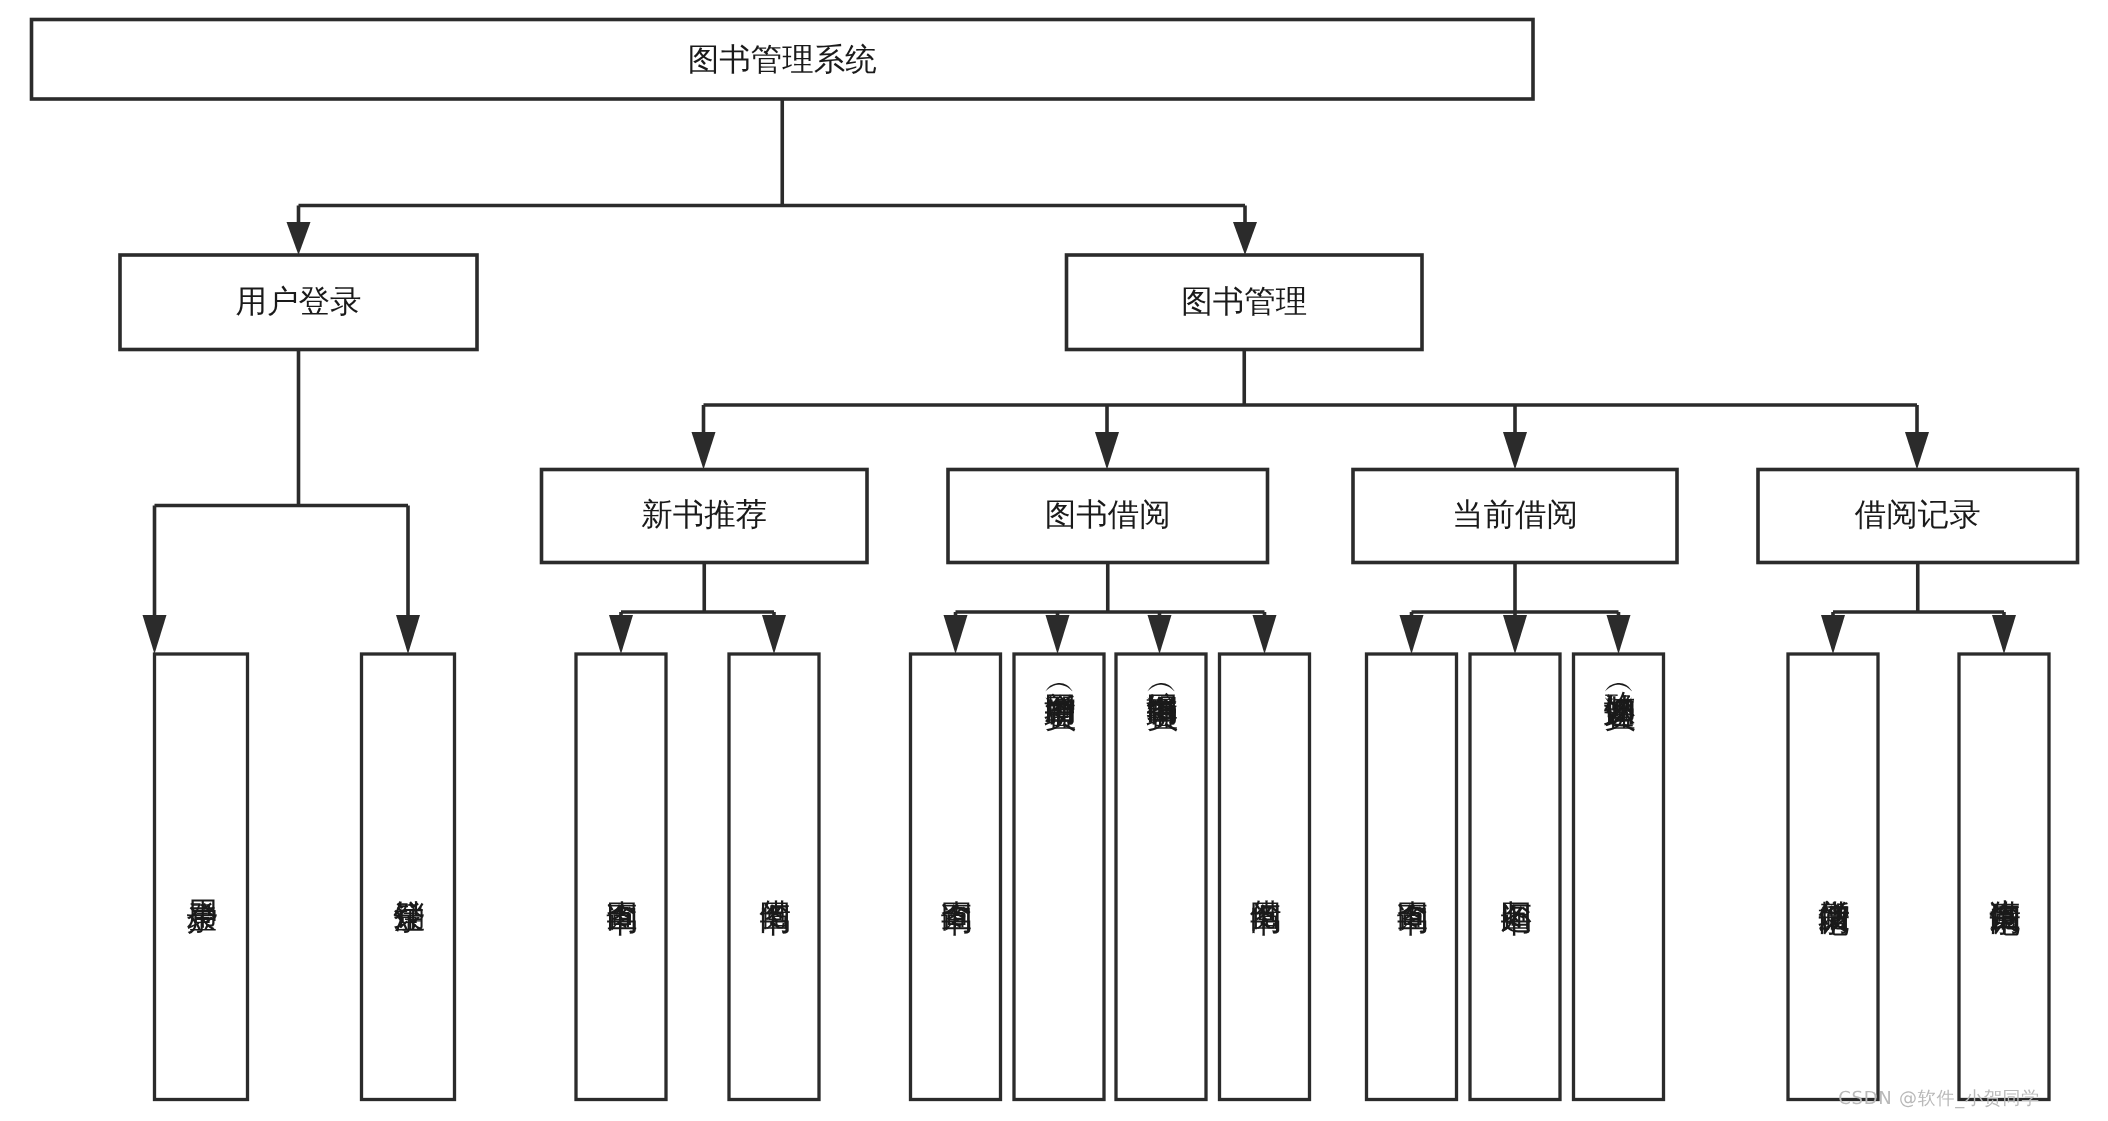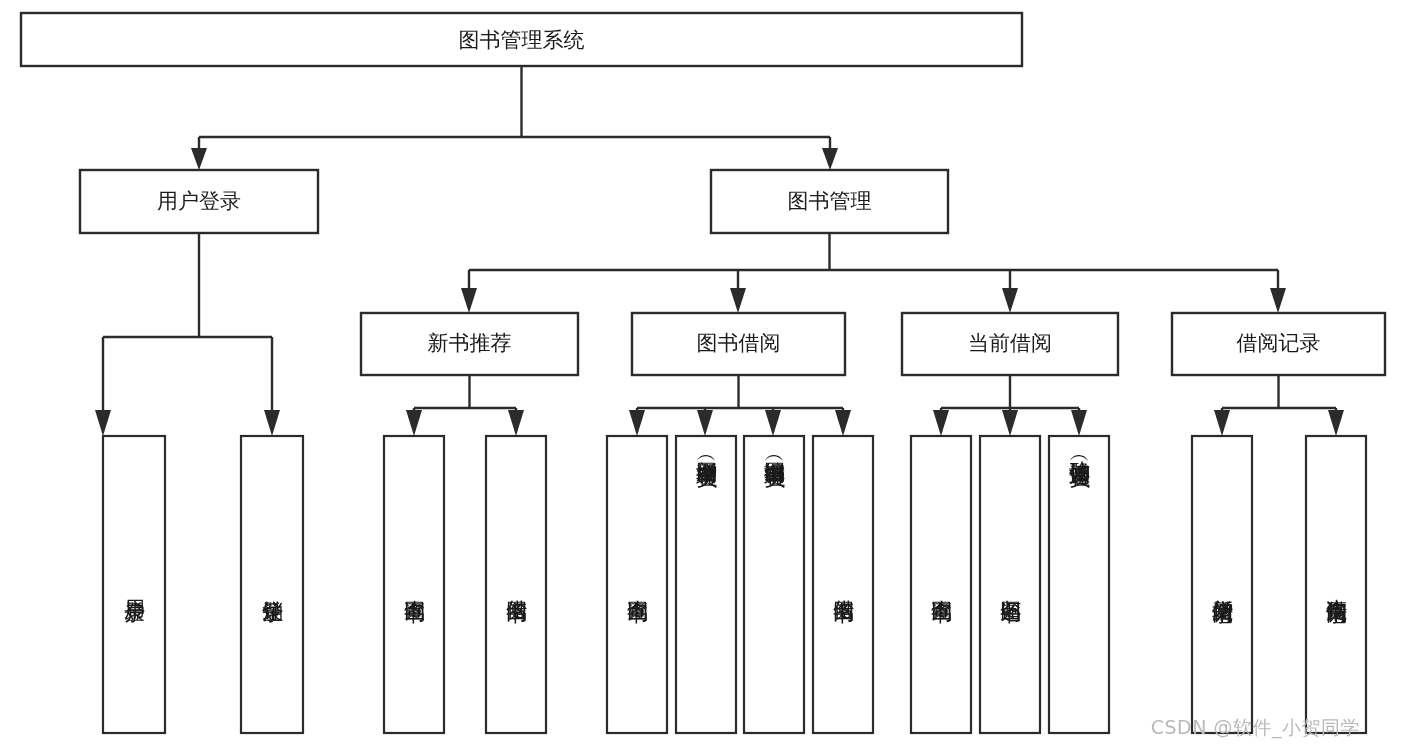--- a/index.html
+++ b/index.html
@@ -67,21 +67,21 @@
     text-orientation: upright;
     letter-spacing: 1px;
     white-space: nowrap;
     text-align: center;
   }
   .watermark {
     position: absolute;
     right: 8px;
     bottom: 6px;
     font-family: "DejaVu Sans", "Liberation Sans", sans-serif;
-    font-size: 19px;
+    font-size: 12px;
     color: #b9b9b9;
     white-space: nowrap;
     letter-spacing: 0.5px;
   }
 </style>
 </head>
 <body>
 
 <div id="diagram-root">
 

